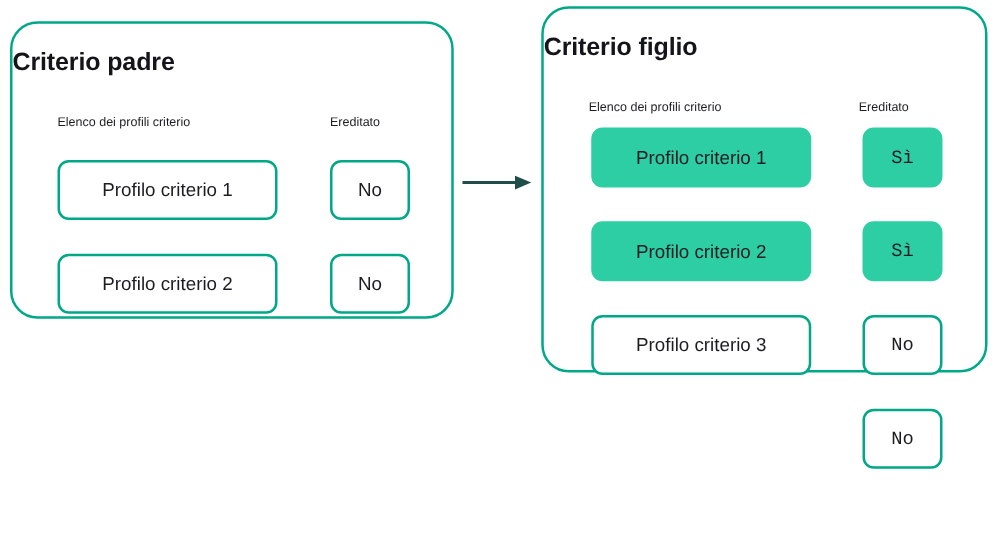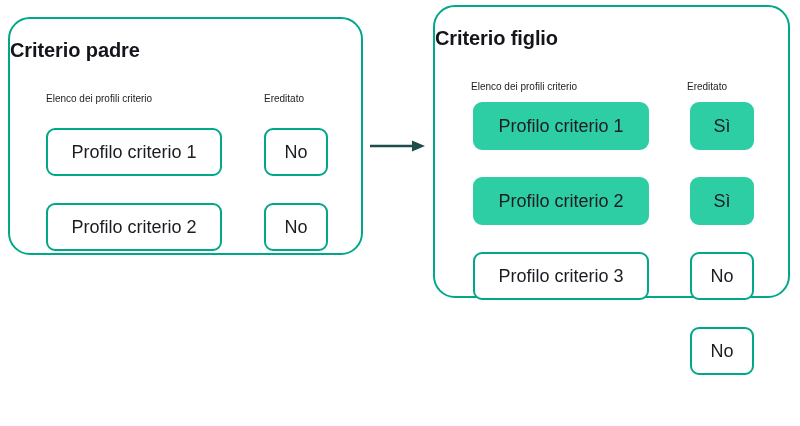--- a/index.html
+++ b/index.html
@@ -75,36 +75,36 @@
 
   .chip {
     position: absolute;
     box-sizing: border-box;
     border: 2px solid #00A887;
     border-radius: 9px;
     background: #ffffff;
     display: flex;
     align-items: center;
     justify-content: center;
-    font-size: 18px;
+    font-size: 15px;
     color: #1c1c22;
     height: 48px;
     top: 0;
     white-space: nowrap;
   }
   .chip.filled {
     background: #2ECEA4;
     border-color: #2ECEA4;
   }
 
   .chip.profile { left: 36px; width: 176px; }
   .chip.flag    { left: 254px; width: 64px; }
 
   #panel-child .chip.profile { left: 38px; width: 176px; }
-  #panel-child .chip.flag    { left: 255px; width: 64px; }
+  #panel-child .chip.flag    { left: 255px; width: 64px; font-family: Liberation Mono, monospace; }
 
   
   #arrow {
     position: absolute;
     left: 368px;
     top: 136px;
     width: 60px;
     height: 20px;
   }
 </style>

